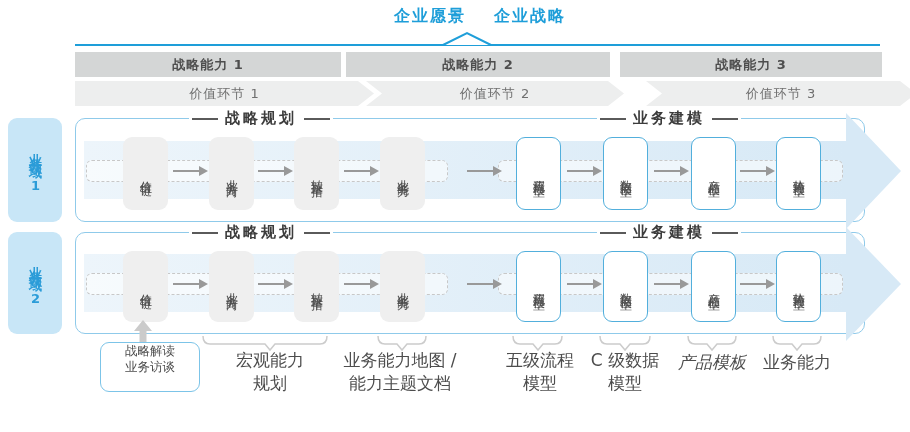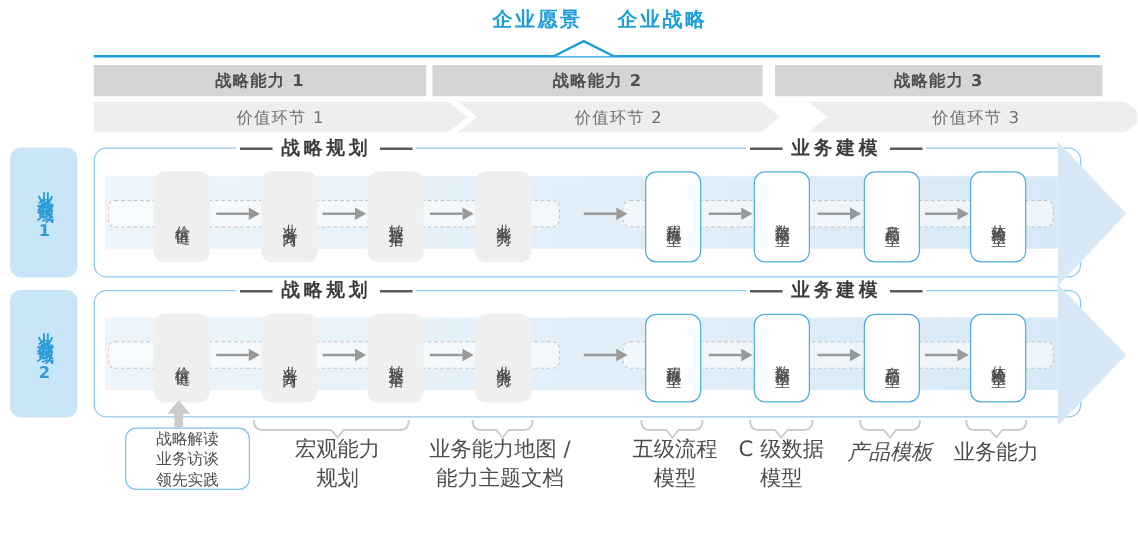--- a/index.html
+++ b/index.html
@@ -165,21 +165,20 @@
         <div class="sarrow" style="left: 391px; top: 50px;"></div>
         <div class="sarrow" style="left: 491px; top: 50px;"></div>
         <div class="sarrow" style="left: 578px; top: 50px;"></div>
         <div class="sarrow" style="left: 664px; top: 50px;"></div>
       </div>
     </div>
   <div id="annotations">
       <div class="ann-box" style="left: 100px; top: 342px; width: 100px; height: 50px;">
         <div>战略解读</div>
         <div>业务访谈</div>
-        <div>领先实践</div>
       </div>
       <div class="ann" style="left: 270px; top: 349px;">
         <div>宏观能力</div>
         <div>规划</div>
       </div>
       <div class="ann" style="left: 400px; top: 349px;">
         <div>业务能力地图 /</div>
         <div>能力主题文档</div>
       </div>
       <div class="ann" style="left: 540px; top: 349px;">

